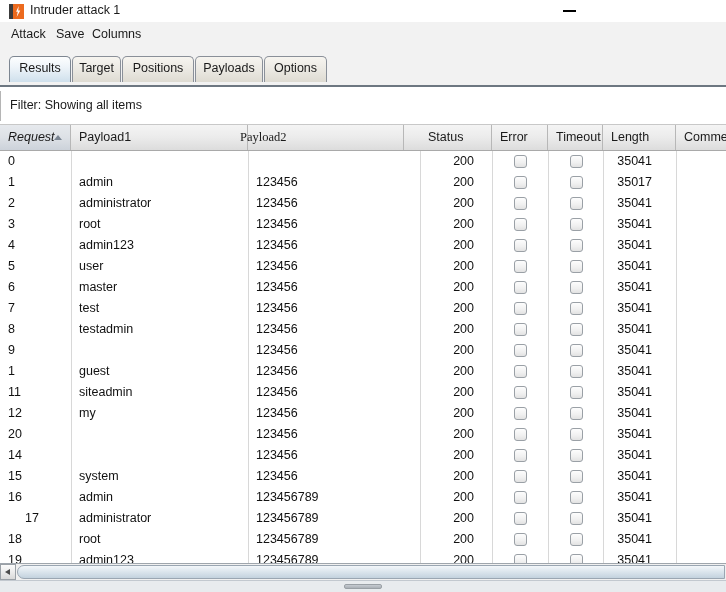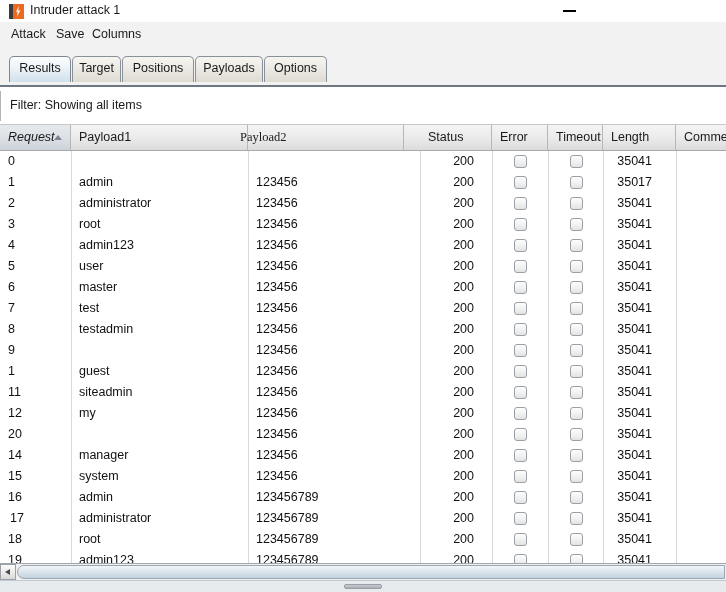--- a/index.html
+++ b/index.html
@@ -613,21 +613,20 @@
         </div>
         <div class="row">
           <div class="vline" style="left: 71px;"></div>
           <div class="vline" style="left: 248px;"></div>
           <div class="vline" style="left: 420px;"></div>
           <div class="vline" style="left: 492px;"></div>
           <div class="vline" style="left: 548px;"></div>
           <div class="vline" style="left: 603px;"></div>
           <div class="vline" style="left: 676px;"></div>
           <div class="cell" style="left: 0px; width: 71px; padding-left: 8px;">14</div>
-          <div class="cell" style="left: 71px; width: 177px; padding-left: 8px;">manager</div>
           <div class="cell" style="left: 248px; width: 172px; padding-left: 8px;">123456</div>
           <div class="cell num" style="left: 420px; width: 72px; padding-right: 18px;">200</div>
           <div class="cell num" style="left: 603px; width: 73px; padding-right: 24px;">35041</div>
           <div class="chk" style="left: 514px;"></div>
           <div class="chk" style="left: 570px;"></div>
         </div>
         <div class="row">
           <div class="vline" style="left: 71px;"></div>
           <div class="vline" style="left: 248px;"></div>
           <div class="vline" style="left: 420px;"></div>
@@ -660,21 +659,21 @@
           <div class="chk" style="left: 570px;"></div>
         </div>
         <div class="row">
           <div class="vline" style="left: 71px;"></div>
           <div class="vline" style="left: 248px;"></div>
           <div class="vline" style="left: 420px;"></div>
           <div class="vline" style="left: 492px;"></div>
           <div class="vline" style="left: 548px;"></div>
           <div class="vline" style="left: 603px;"></div>
           <div class="vline" style="left: 676px;"></div>
-          <div class="cell" style="left: 2px; width: 71px; padding-left: 8px;">17</div>
+          <div class="cell" style="left: 17px; width: 71px; padding-left: 8px;">17</div>
           <div class="cell" style="left: 71px; width: 177px; padding-left: 8px;">administrator</div>
           <div class="cell" style="left: 248px; width: 172px; padding-left: 8px;">123456789</div>
           <div class="cell num" style="left: 420px; width: 72px; padding-right: 18px;">200</div>
           <div class="cell num" style="left: 603px; width: 73px; padding-right: 24px;">35041</div>
           <div class="chk" style="left: 514px;"></div>
           <div class="chk" style="left: 570px;"></div>
         </div>
         <div class="row">
           <div class="vline" style="left: 71px;"></div>
           <div class="vline" style="left: 248px;"></div>

